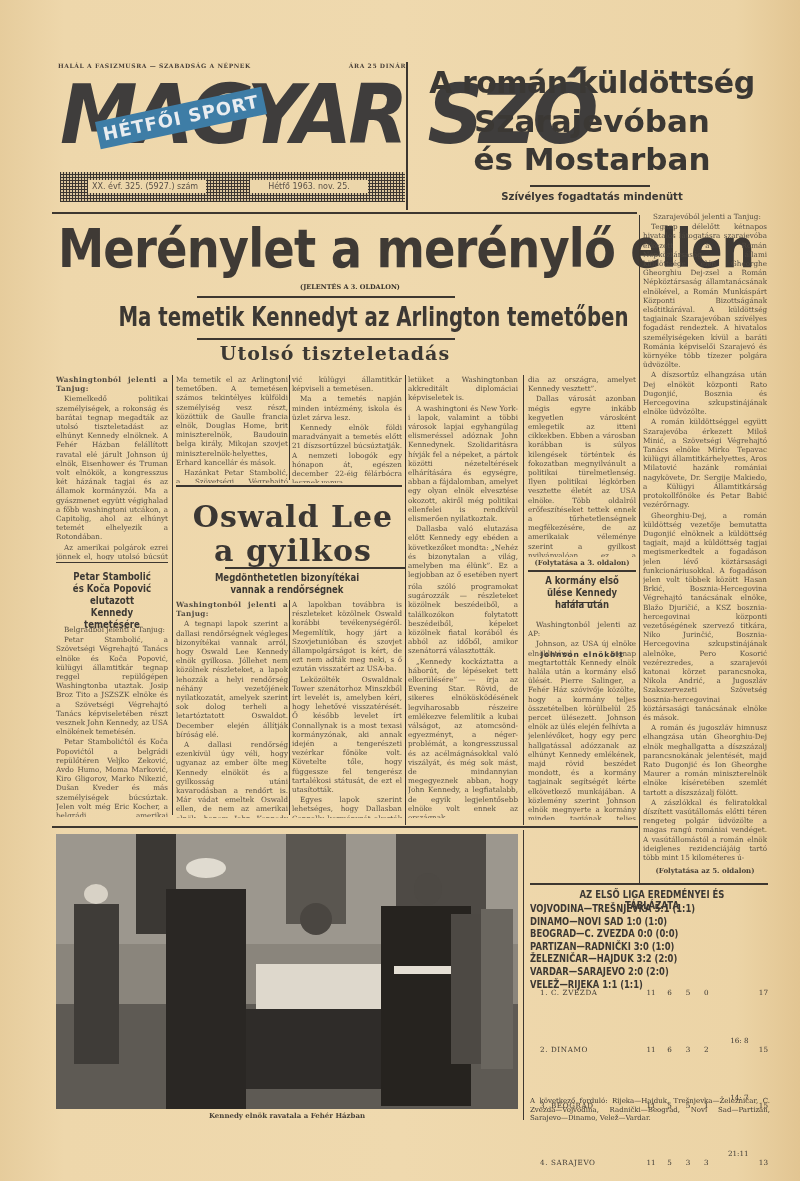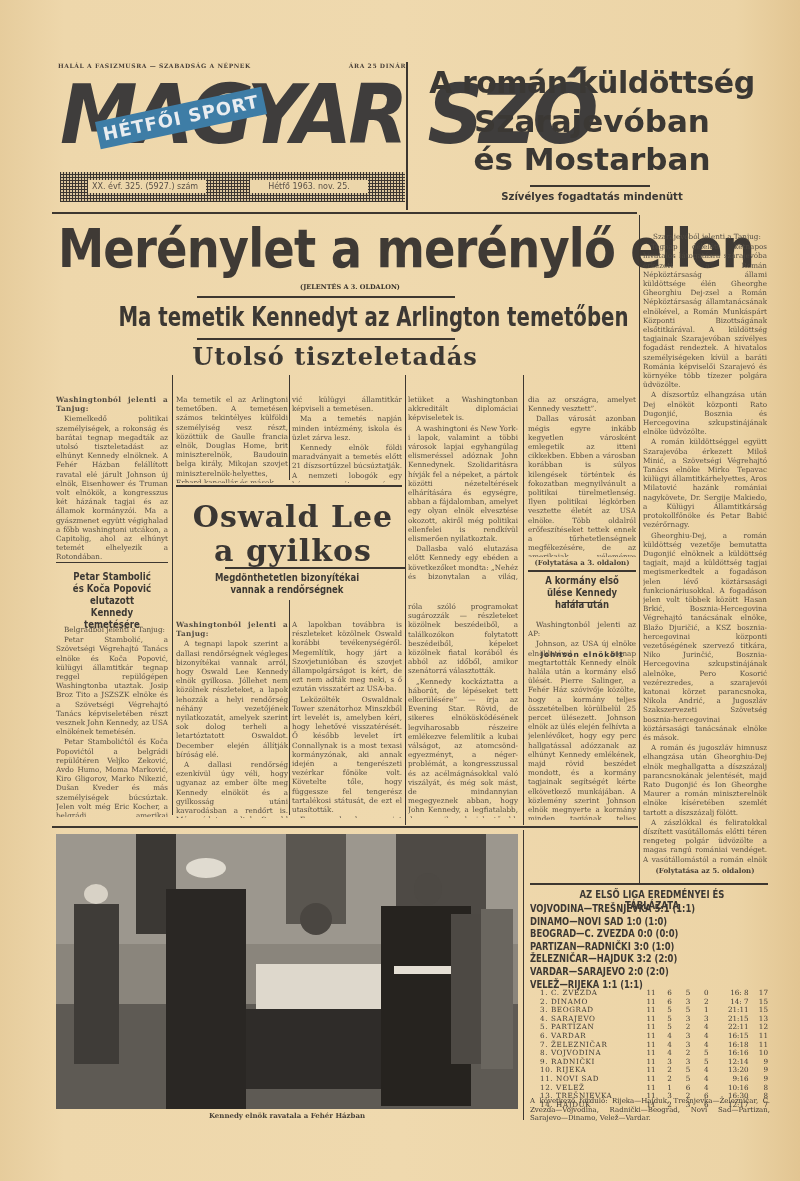--- a/index.html
+++ b/index.html
@@ -39,42 +39,42 @@
   
   .rom-head { left: 412px; top: 64px; width: 360px; font-family: "DejaVu Sans", sans-serif; font-weight: bold; color: #3b3834; text-align: center; line-height: 38px; }
   .rom-head .l1 { font-size: 30px; letter-spacing: -0.5px; white-space: nowrap; text-align: center; }
   .rom-head .l2 { font-size: 31px; }
   .rom-head .l3 { font-size: 31px; }
   .rom-sub { left: 412px; top: 190px; width: 360px; text-align: center; font-family: "DejaVu Sans", sans-serif; font-weight: bold; font-size: 11px; color: #3b3834; transform: scaleX(0.92); }
   
   .main-head { left: 58px; top: 220px; width: 560px; font-family: "DejaVu Sans", sans-serif; font-weight: bold; font-size: 54px; color: #3f3a35; white-space: nowrap; letter-spacing: -1px; transform: scaleX(0.86); transform-origin: left top; line-height: 58px; }
   .jelentes { left: 200px; top: 283px; width: 300px; text-align: center; font-size: 6.5px; font-weight: bold; color: #3a342c; }
   .sub-head { left: 50px; top: 302px; width: 570px; text-align: center; font-family: "DejaVu Sans", sans-serif; font-weight: bold; font-size: 26px; color: #3c3833; white-space: nowrap; transform: scaleX(0.76); line-height: 30px; }
-  .sub-head2 { left: 50px; top: 342px; width: 570px; text-align: center; font-family: "DejaVu Serif", serif; font-weight: bold; font-size: 24px; color: #3c3833; letter-spacing: 1px; }
+  .sub-head2 { left: 50px; top: 342px; width: 570px; text-align: center; font-family: "DejaVu Serif", serif; font-weight: bold; font-size: 19px; color: #3c3833; letter-spacing: 1px; }
   
   .col { font-size: 7.2px; line-height: 9.2px; color: #514a40; text-align: justify; overflow: hidden; }
   .col p { text-indent: 8px; margin-bottom: 1px; }
-  .col p.lead { text-indent: 0; margin-top: 20px; }
+  .col p.lead { text-indent: 0; }
   .dateline-lead { font-weight: bold; letter-spacing: 0.4px; }
   .box-head { text-align: center; font-family: "DejaVu Sans", sans-serif; font-weight: bold; color: #3c3833; }
   .oswald { left: 178px; top: 500px; width: 230px; text-align: center; font-family: "DejaVu Serif", serif; font-weight: bold; font-size: 30px; line-height: 34px; color: #3b3733; letter-spacing: 1px; }
   .photo {
     left: 56px; top: 834px; width: 462px; height: 275px; overflow: hidden;
     background: linear-gradient(180deg, #6e6a63 0%, #88837a 25%, #7a766e 55%, #4f4b45 100%);
   }
   .caption { left: 56px; top: 1111px; width: 462px; text-align: center; font-size: 7px; font-weight: bold; color: #4a4238; }
   
   .league-title { left: 536px; top: 889px; width: 232px; text-align: center; font-family: "DejaVu Sans", sans-serif; font-weight: bold; font-size: 10px; color: #3c3833; transform: scaleX(0.85); }
   .results { left: 530px; top: 902px; width: 240px; font-family: "DejaVu Sans", sans-serif; font-weight: bold; font-size: 10.5px; line-height: 12.6px; color: #3c3833; }
   .results div { white-space: nowrap; transform: scaleX(0.8); transform-origin: left; }
   .standings { left: 540px; top: 989px; width: 228px; font-size: 7.2px; font-weight: normal; line-height: 8.6px; color: #3c3833; }
   .standings .row { display: flex; }
   .standings .team { width: 105px; letter-spacing: 0.6px; white-space: nowrap; }
   .standings .n { width: 19px; text-align: center; }
-  .standings .g { width: 34px; text-align: right; }
+  .standings .g { width: 34px; text-align: right; margin-top: 48px; }
   .standings .p { width: 20px; text-align: right; }
   .next-round { left: 530px; top: 1097px; width: 240px; font-size: 7px; line-height: 8.6px; font-weight: normal; color: #3c3833; text-align: justify; }
 </style>
 </head>
 <body>
 
 <div class="page">
 
   <div class="abs motto">
     <span>HALÁL A FASIZMUSRA — SZABADSÁG A NÉPNEK</span>

